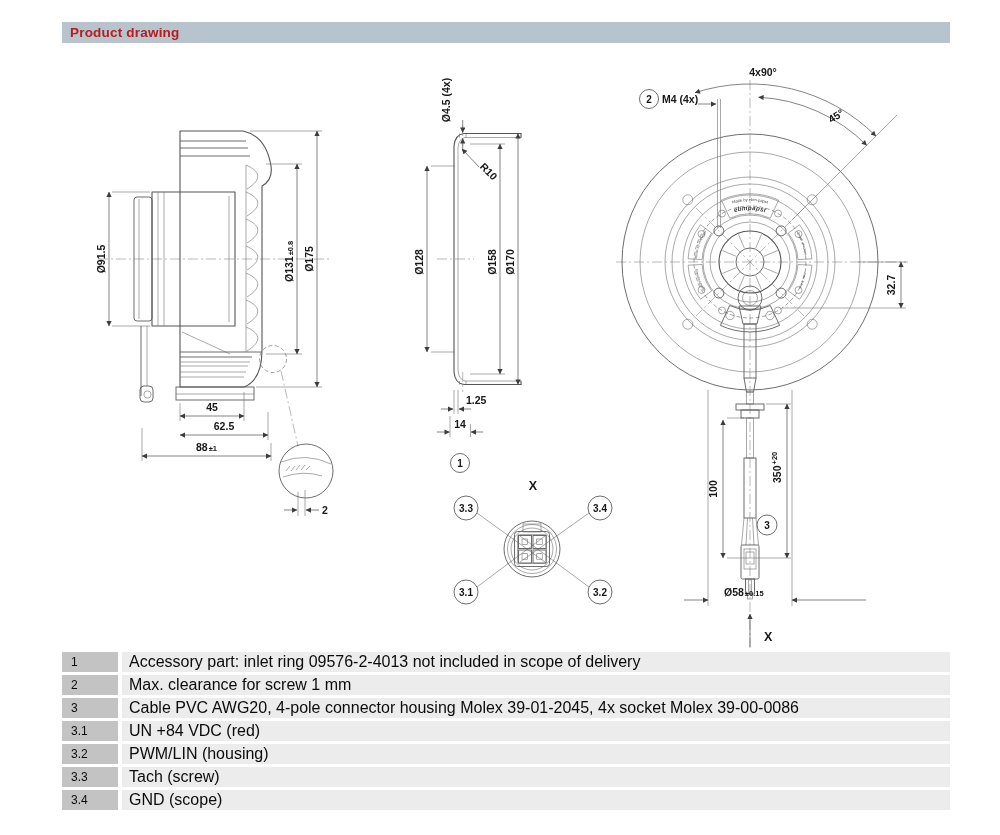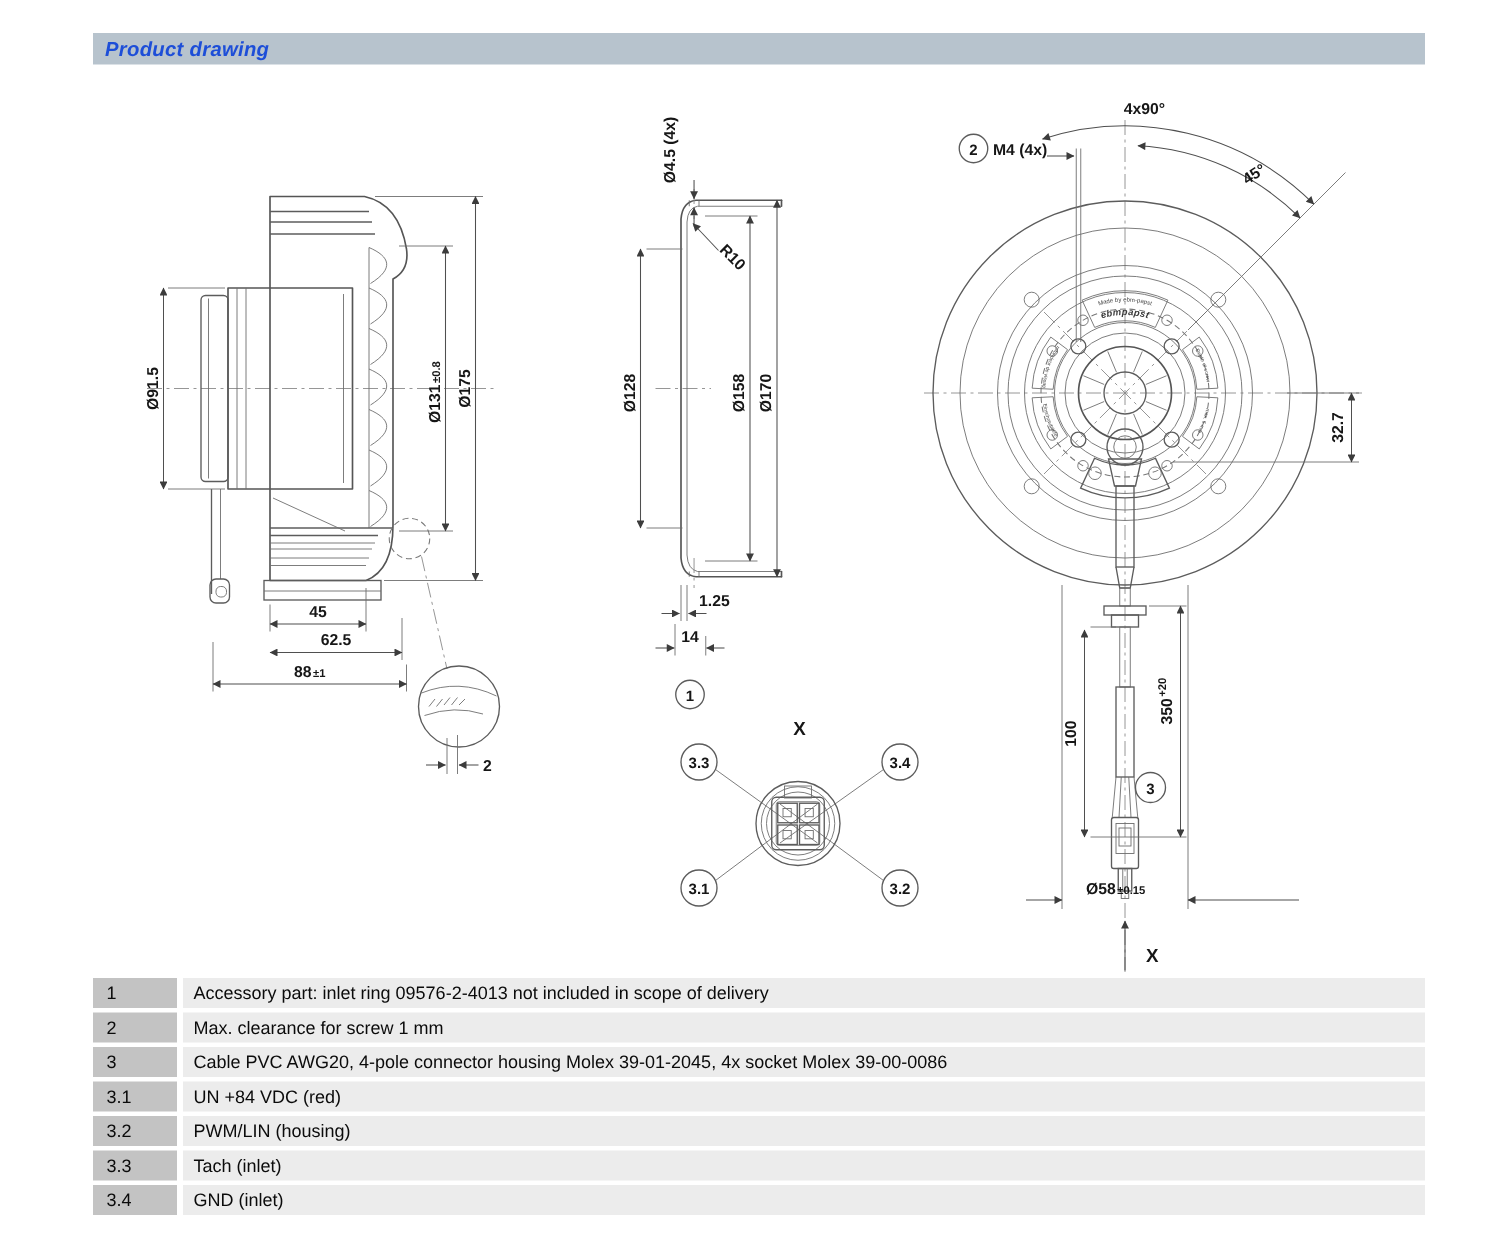--- a/index.html
+++ b/index.html
@@ -1,41 +1,41 @@
 <!DOCTYPE html>
 <html><head>
 <meta charset="utf-8">
 <style>
   html,body{margin:0;padding:0;background:#fff;}
   .page{position:relative;width:1000px;height:835px;background:#fff;overflow:hidden;
         font-family:"Liberation Sans", sans-serif;}
   .header-bar{position:absolute;left:62px;top:22px;width:888px;height:21px;
               background:#b7c3cd;display:flex;align-items:center;}
-  .header-bar span{font-size:13.5px;font-weight:bold;color:#1d4ed8;padding-left:8px;letter-spacing:.2px;font-style:italic;}
+  .header-bar span{font-size:13.5px;font-weight:bold;color:#b91c1c;padding-left:8px;letter-spacing:.2px;}
   svg.draw{position:absolute;left:0;top:0;}
   
   .s{stroke:#555;stroke-width:1.1;fill:none;stroke-linejoin:round;stroke-linecap:round;}
   .m{stroke:#5c5c5c;stroke-width:.9;fill:none;}
   .t{stroke:#6e6e6e;stroke-width:.6;fill:none;}
   .d{stroke:#4f4f4f;stroke-width:.7;fill:none;}
   .cl{stroke:#8a8a8a;stroke-width:.6;fill:none;stroke-dasharray:10 3 2 3;}
   .dsh{stroke:#777;stroke-width:.7;fill:none;stroke-dasharray:4 2.5;}
   .dl{font:bold 10.5px "Liberation Sans",sans-serif;fill:#161616;}
   .dls{font:bold 7.5px "Liberation Sans",sans-serif;fill:#161616;}
   .co{font:bold 10px "Liberation Sans",sans-serif;fill:#161616;}
   .ax{font:bold 12.5px "Liberation Sans",sans-serif;fill:#161616;}
   .hubtxt{font:3.4px "Liberation Sans",sans-serif;fill:#444;}
   .hubtxt2{font:4px "Liberation Sans",sans-serif;fill:#444;}
   .hublogo{font:italic bold 6.3px "Liberation Sans",sans-serif;fill:#3a3a3a;letter-spacing:.2px;}
   
   .legend{position:absolute;left:62px;top:652px;width:888px;}
   .lrow{display:flex;margin-bottom:3px;height:20px;}
   .lno{width:56px;background:#c3c3c3;font-size:12px;color:#0b0b0b;
        display:flex;align-items:center;padding-left:9px;box-sizing:border-box;margin-right:4px;}
-  .ltx{flex:1;background:#ececec;font-size:12px;color:#0b0b0b;
+  .ltx{flex:1;background:#ececec;font-size:16px;color:#0b0b0b;
        display:flex;align-items:center;padding-left:7px;}
 </style>
 </head>
 <body>
 
 <div class="page">
 
   <div class="header-bar">
     <span>Product drawing</span>
   </div>
@@ -342,21 +342,21 @@
     <div class="lrow">
       <div class="lno">3.1</div>
       <div class="ltx">UN +84 VDC (red)</div>
     </div>
     <div class="lrow">
       <div class="lno">3.2</div>
       <div class="ltx">PWM/LIN (housing)</div>
     </div>
     <div class="lrow">
       <div class="lno">3.3</div>
-      <div class="ltx">Tach (inlet)</div>
+      <div class="ltx">Tach (screw)</div>
     </div>
     <div class="lrow">
       <div class="lno">3.4</div>
-      <div class="ltx">GND (inlet)</div>
+      <div class="ltx">GND (scope)</div>
     </div>
   </div>
 
 </div>
 
 </body></html>

